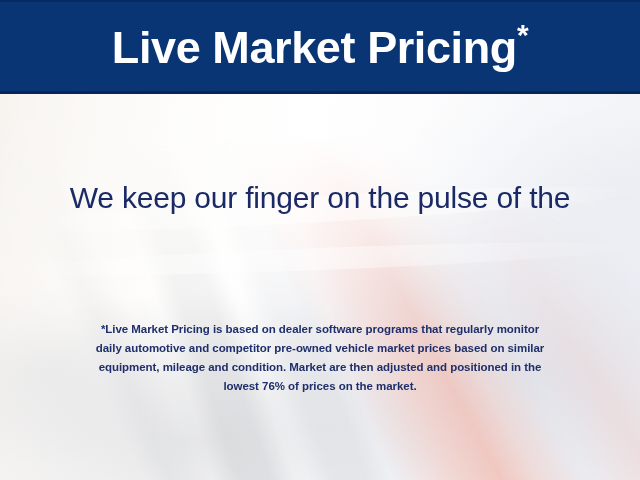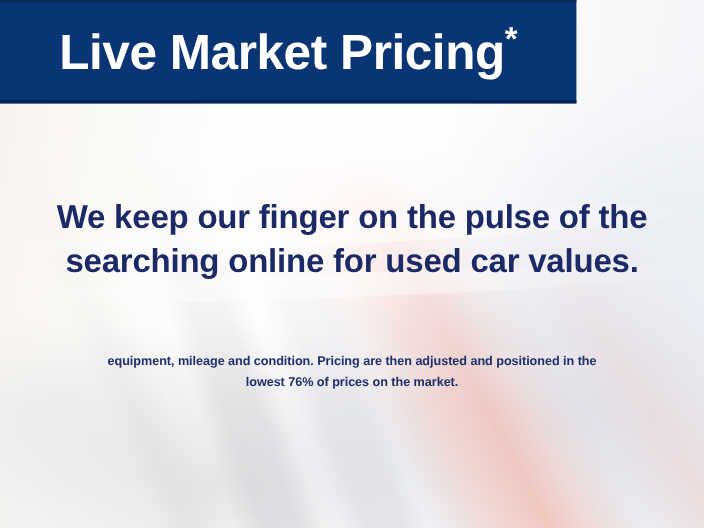--- a/index.html
+++ b/index.html
@@ -127,21 +127,21 @@
   .bg-veil {
     background: rgba(255,255,255,0.42);
   }
 
   
   .title-band {
     position: absolute;
     z-index: 3;
     left: 0;
     top: 0;
-    width: 524px;
+    width: 640px;
     height: 94px;
     background: #0a3575;
     border-top: 2px solid #062a5e;
     border-bottom: 3px solid #06265a;
     box-sizing: border-box;
     display: flex;
     align-items: center;
     justify-content: center;
   }
   .title-text {
@@ -175,21 +175,21 @@
   }
 
   .headline {
     position: absolute;
     left: 24px;
     right: 24px;
     top: 84px;
     text-align: center;
     color: #1b2a66;
     font-size: 30px;
-    font-weight: bold;
+    font-weight: normal;
     line-height: 40px;
     letter-spacing: -0.2px;
   }
   .headline .ln { display: block; white-space: nowrap; }
 
   
   .disclaimer {
     position: absolute;
     left: 22px;
     right: 22px;
@@ -219,22 +219,23 @@
   <div class="bg-layer bg-veil"></div>
 
   <div class="title-band">
     <div class="title-text"><span>Live Market Pricing</span><span class="title-asterisk">*</span></div>
   </div>
 
   <div class="content">
 
     <div class="headline">
       <span class="ln">We keep our finger on the pulse of the</span>
-      <span class="ln">searching online for used car values.</span>
     </div>
 
     <div class="disclaimer">
-      <span class="ln">equipment, mileage and condition. Pricing are then adjusted and positioned in the</span>
+      <span class="ln">*Live Market Pricing is based on dealer software programs that regularly monitor</span>
+      <span class="ln">daily automotive and competitor pre-owned vehicle market prices based on similar</span>
+      <span class="ln">equipment, mileage and condition. Market are then adjusted and positioned in the</span>
       <span class="ln">lowest 76% of prices on the market.</span>
     </div>
 
   </div>
 </div>
 
 </body></html>

